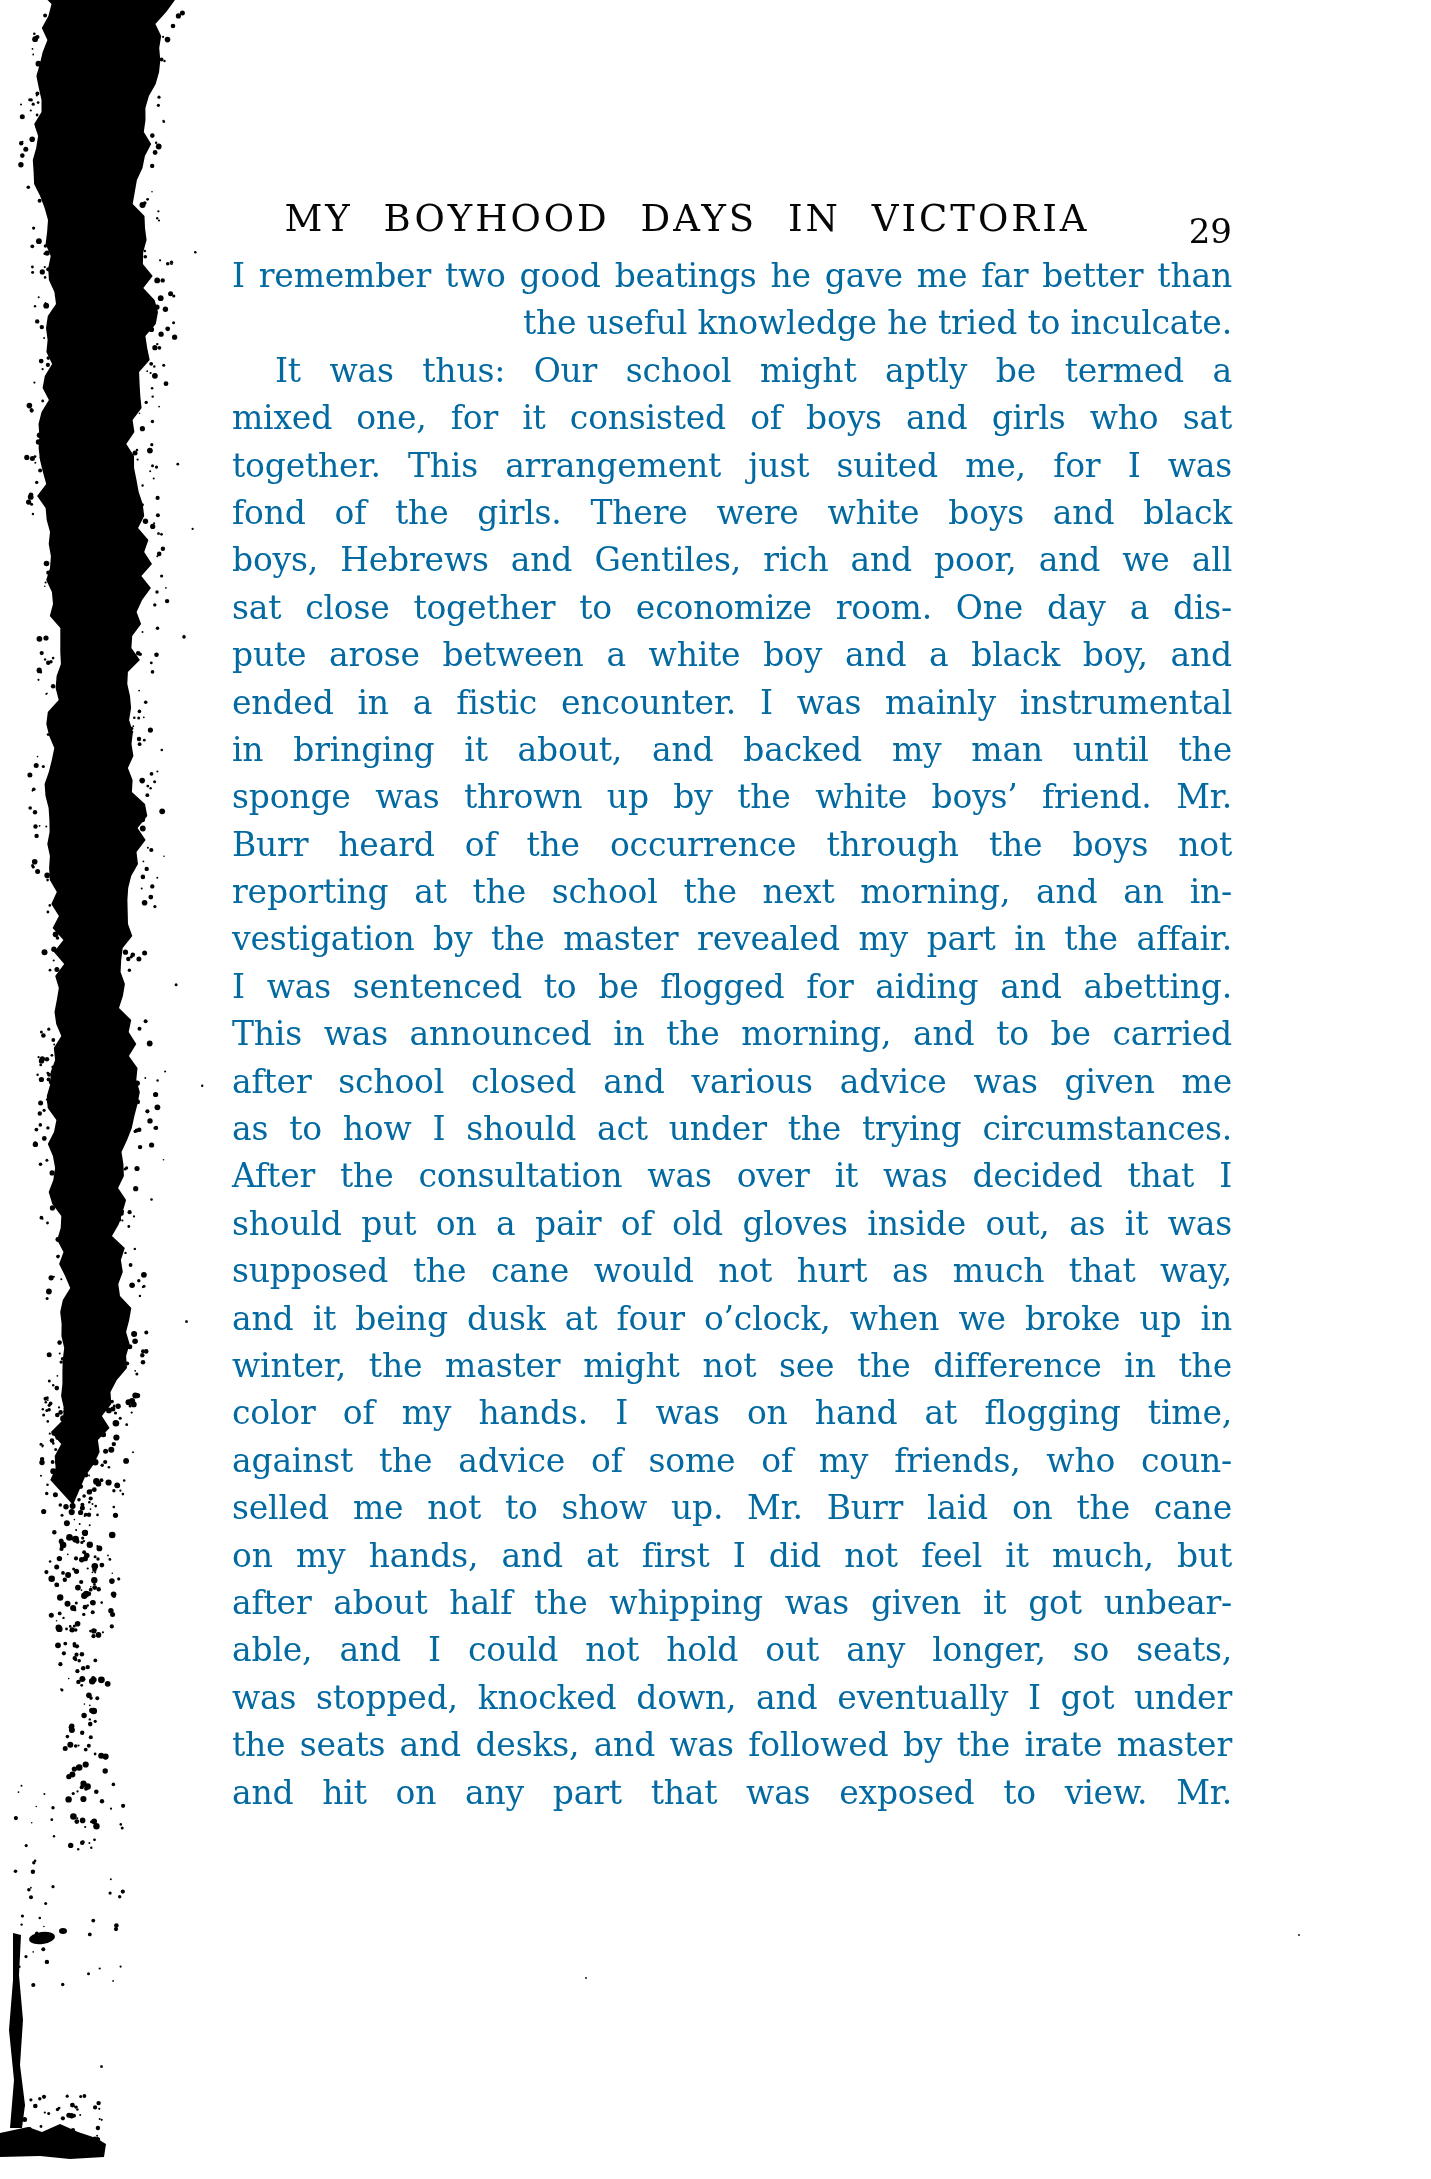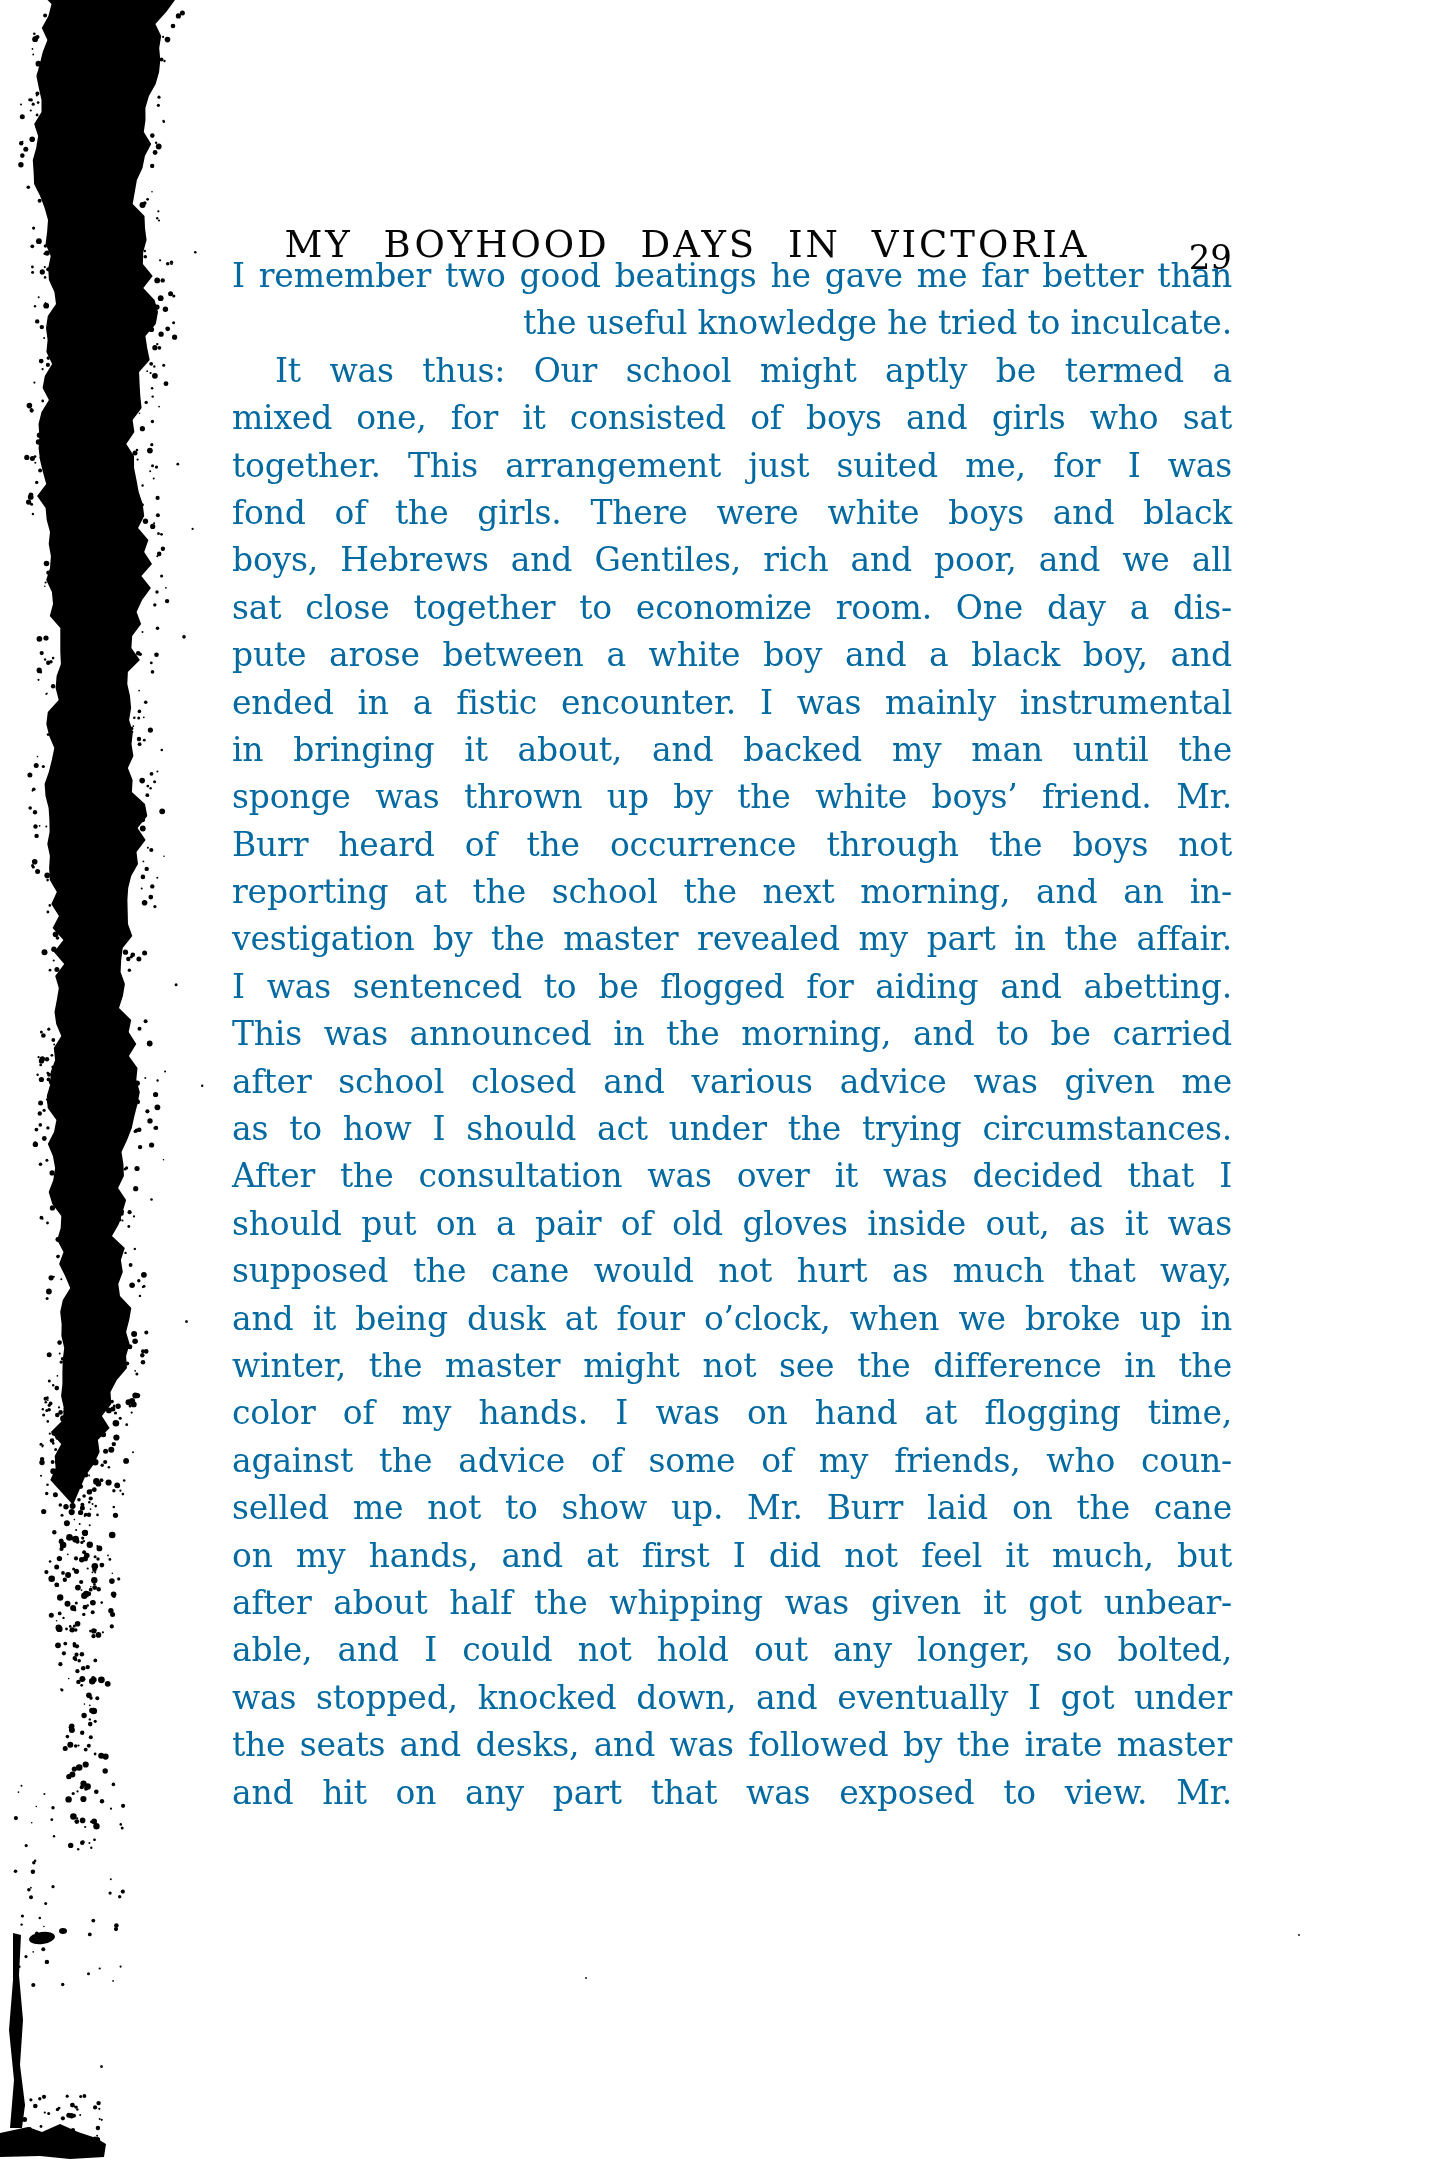--- a/index.html
+++ b/index.html
@@ -7,21 +7,21 @@
     position:relative;
     width:1431px; height:2179px;
     background:#ffffff;
     overflow:hidden;
     font-family:"DejaVu Serif", serif;
     color:#0a0a0a;
   }
   .gutter-svg { position:absolute; left:0; top:0; }
 
   .page-header {
-    position:absolute; left:232px; top:198px; width:1000px; height:44px;margin-top:26px;
+    position:absolute; left:232px; top:198px; width:1000px; height:44px;
   }
   .chapter-title {
     position:absolute; left:0; right:90px; top:0;
     text-align:center;
     font-size:37px; line-height:42px;
     letter-spacing:3px; word-spacing:16px;
     color:#060606;
     white-space:nowrap;
   }
   .page-number {
@@ -905,18 +905,18 @@
     <div class="bl">After the consultation was over it was decided that I</div>
     <div class="bl">should put on a pair of old gloves inside out, as it was</div>
     <div class="bl">supposed the cane would not hurt as much that way,</div>
     <div class="bl">and it being dusk at four o’clock, when we broke up in</div>
     <div class="bl">winter, the master might not see the difference in the</div>
     <div class="bl">color of my hands.  I was on hand at flogging time,</div>
     <div class="bl">against the advice of some of my friends, who coun-</div>
     <div class="bl">selled me not to show up.  Mr. Burr laid on the cane</div>
     <div class="bl">on my hands, and at first I did not feel it much, but</div>
     <div class="bl">after about half the whipping was given it got unbear-</div>
-    <div class="bl">able, and I could not hold out any longer, so bolted,</div>
+    <div class="bl">able, and I could not hold out any longer, so seats,</div>
     <div class="bl">was stopped, knocked down, and eventually I got under</div>
     <div class="bl">the seats and desks, and was followed by the irate master</div>
     <div class="bl">and hit on any part that was exposed to view.  Mr.</div>
   </div>
 </div>
 
 </body></html>

